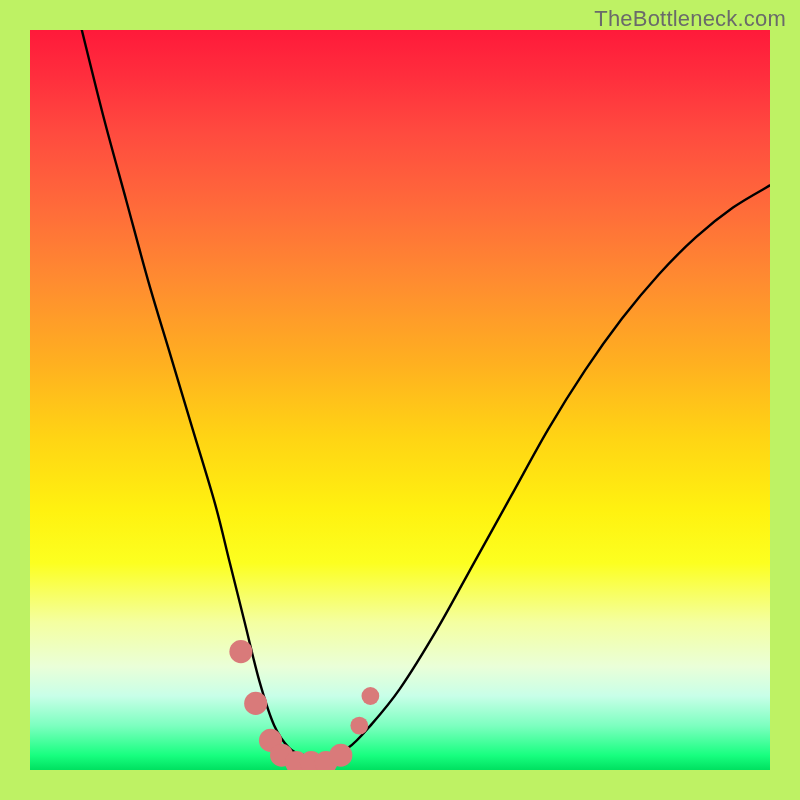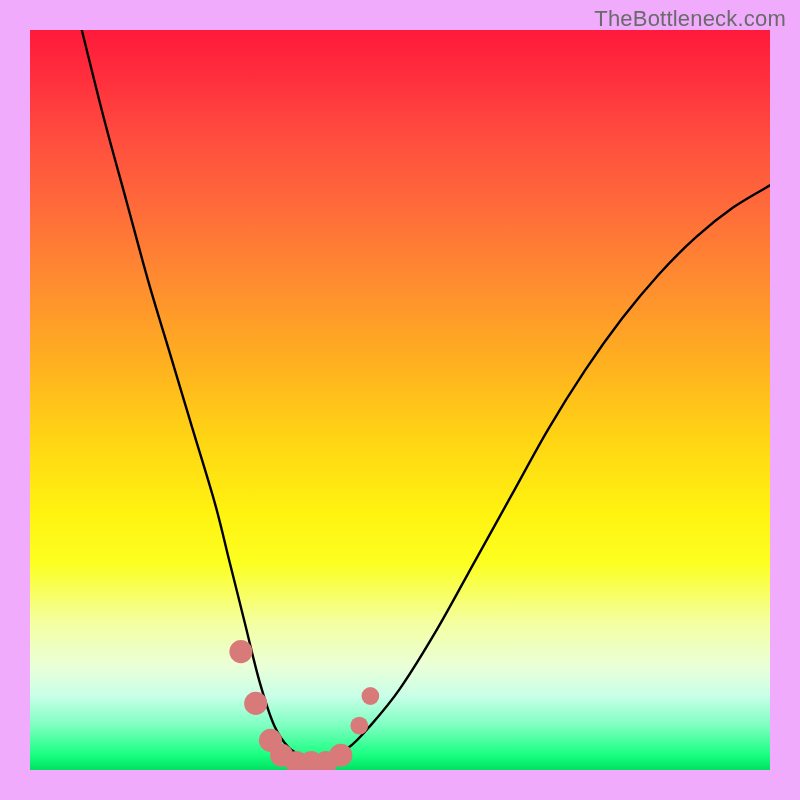--- a/index.html
+++ b/index.html
@@ -8,21 +8,21 @@
     width: 800px;
     height: 800px;
     background: #000;
     overflow: hidden;
     font-family: Arial, Helvetica, sans-serif;
   }
   .frame {
     position: absolute;
     left: 0; top: 0;
     width: 800px; height: 800px;
-    background: #f0abfc;
+    background: #bef264;
   }
   .plot {
     position: absolute;
     left: 30px; top: 30px;
     width: 740px; height: 740px;
     background: linear-gradient(to bottom,
       #ff1a3a 0%,
       #ff2d3d 6%,
       #ff4b3f 14%,
       #ff6b3a 24%,

